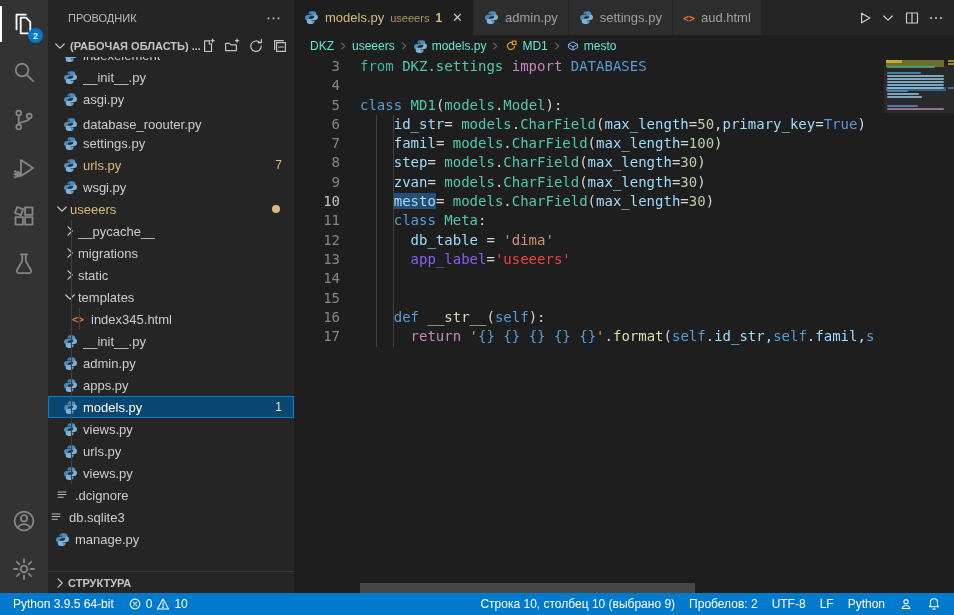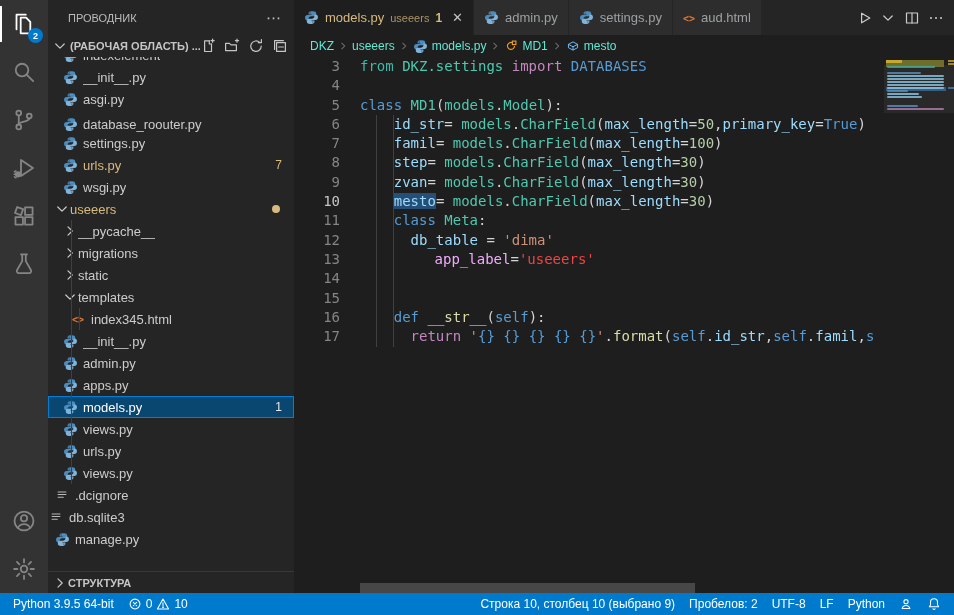--- a/index.html
+++ b/index.html
@@ -536,21 +536,21 @@
             <div class="cline"><span class="lnum">3</span><span class="ltext"><span class="tok" style="color: rgb(60, 185, 168);">from</span><span class="tok" style="color: rgb(212, 212, 212);"> </span><span class="tok" style="color: rgb(78, 201, 176);">DKZ.settings</span><span class="tok" style="color: rgb(212, 212, 212);"> </span><span class="tok" style="color: rgb(197, 134, 192);">import</span><span class="tok" style="color: rgb(212, 212, 212);"> </span><span class="tok" style="color: rgb(86, 156, 214);">DATABASES</span></span></div>
             <div class="cline"><span class="lnum">4</span><span class="ltext"></span></div>
             <div class="cline"><span class="lnum">5</span><span class="ltext"><span class="tok" style="color: rgb(86, 156, 214);">class</span><span class="tok" style="color: rgb(212, 212, 212);"> </span><span class="tok" style="color: rgb(78, 201, 176);">MD1</span><span class="tok" style="color: rgb(212, 212, 212);">(</span><span class="tok" style="color: rgb(78, 201, 176);">models</span><span class="tok" style="color: rgb(212, 212, 212);">.</span><span class="tok" style="color: rgb(78, 201, 176);">Model</span><span class="tok" style="color: rgb(212, 212, 212);">):</span></span></div>
             <div class="cline"><span class="lnum">6</span><span class="ltext"><span class="tok" style="color: rgb(212, 212, 212);">    </span><span class="tok" style="color: rgb(156, 220, 254);">id_str</span><span class="tok" style="color: rgb(212, 212, 212);">= </span><span class="tok" style="color: rgb(78, 201, 176);">models</span><span class="tok" style="color: rgb(212, 212, 212);">.</span><span class="tok" style="color: rgb(78, 201, 176);">CharField</span><span class="tok" style="color: rgb(212, 212, 212);">(</span><span class="tok" style="color: rgb(156, 220, 254);">max_length</span><span class="tok" style="color: rgb(212, 212, 212);">=</span><span class="tok" style="color: rgb(181, 206, 168);">50</span><span class="tok" style="color: rgb(212, 212, 212);">,</span><span class="tok" style="color: rgb(156, 220, 254);">primary_key</span><span class="tok" style="color: rgb(212, 212, 212);">=</span><span class="tok" style="color: rgb(86, 156, 214);">True</span><span class="tok" style="color: rgb(212, 212, 212);">)</span></span></div>
             <div class="cline"><span class="lnum">7</span><span class="ltext"><span class="tok" style="color: rgb(212, 212, 212);">    </span><span class="tok" style="color: rgb(156, 220, 254);">famil</span><span class="tok" style="color: rgb(212, 212, 212);">= </span><span class="tok" style="color: rgb(78, 201, 176);">models</span><span class="tok" style="color: rgb(212, 212, 212);">.</span><span class="tok" style="color: rgb(78, 201, 176);">CharField</span><span class="tok" style="color: rgb(212, 212, 212);">(</span><span class="tok" style="color: rgb(156, 220, 254);">max_length</span><span class="tok" style="color: rgb(212, 212, 212);">=</span><span class="tok" style="color: rgb(181, 206, 168);">100</span><span class="tok" style="color: rgb(212, 212, 212);">)</span></span></div>
             <div class="cline"><span class="lnum">8</span><span class="ltext"><span class="tok" style="color: rgb(212, 212, 212);">    </span><span class="tok" style="color: rgb(156, 220, 254);">step</span><span class="tok" style="color: rgb(212, 212, 212);">= </span><span class="tok" style="color: rgb(78, 201, 176);">models</span><span class="tok" style="color: rgb(212, 212, 212);">.</span><span class="tok" style="color: rgb(78, 201, 176);">CharField</span><span class="tok" style="color: rgb(212, 212, 212);">(</span><span class="tok" style="color: rgb(156, 220, 254);">max_length</span><span class="tok" style="color: rgb(212, 212, 212);">=</span><span class="tok" style="color: rgb(181, 206, 168);">30</span><span class="tok" style="color: rgb(212, 212, 212);">)</span></span></div>
             <div class="cline"><span class="lnum">9</span><span class="ltext"><span class="tok" style="color: rgb(212, 212, 212);">    </span><span class="tok" style="color: rgb(156, 220, 254);">zvan</span><span class="tok" style="color: rgb(212, 212, 212);">= </span><span class="tok" style="color: rgb(78, 201, 176);">models</span><span class="tok" style="color: rgb(212, 212, 212);">.</span><span class="tok" style="color: rgb(78, 201, 176);">CharField</span><span class="tok" style="color: rgb(212, 212, 212);">(</span><span class="tok" style="color: rgb(156, 220, 254);">max_length</span><span class="tok" style="color: rgb(212, 212, 212);">=</span><span class="tok" style="color: rgb(181, 206, 168);">30</span><span class="tok" style="color: rgb(212, 212, 212);">)</span></span></div>
             <div class="cline cur"><span class="lnum">10</span><span class="ltext"><span class="tok" style="color: rgb(212, 212, 212);">    </span><span class="tok sel" style="color: rgb(156, 220, 254);">mesto</span><span class="tok" style="color: rgb(212, 212, 212);">= </span><span class="tok" style="color: rgb(78, 201, 176);">models</span><span class="tok" style="color: rgb(212, 212, 212);">.</span><span class="tok" style="color: rgb(78, 201, 176);">CharField</span><span class="tok" style="color: rgb(212, 212, 212);">(</span><span class="tok" style="color: rgb(156, 220, 254);">max_length</span><span class="tok" style="color: rgb(212, 212, 212);">=</span><span class="tok" style="color: rgb(181, 206, 168);">30</span><span class="tok" style="color: rgb(212, 212, 212);">)</span></span></div>
             <div class="cline"><span class="lnum">11</span><span class="ltext"><span class="tok" style="color: rgb(212, 212, 212);">    </span><span class="tok" style="color: rgb(86, 156, 214);">class</span><span class="tok" style="color: rgb(212, 212, 212);"> </span><span class="tok" style="color: rgb(78, 201, 176);">Meta</span><span class="tok" style="color: rgb(212, 212, 212);">:</span></span></div>
             <div class="cline"><span class="lnum">12</span><span class="ltext"><span class="tok" style="color: rgb(212, 212, 212);">      </span><span class="tok" style="color: rgb(156, 220, 254);">db_table</span><span class="tok" style="color: rgb(212, 212, 212);"> = </span><span class="tok" style="color: rgb(206, 145, 120);">'dima'</span></span></div>
-            <div class="cline"><span class="lnum">13</span><span class="ltext"><span class="tok" style="color: rgb(212, 212, 212);">      </span><span class="tok" style="color: #f0abfc; margin-left: 24px;">app_label</span><span class="tok" style="color: rgb(212, 212, 212);">=</span><span class="tok" style="color: #ef4444;">'useeers'</span></span></div>
+            <div class="cline"><span class="lnum">13</span><span class="ltext"><span class="tok" style="color: rgb(212, 212, 212);">      </span><span class="tok" style="color: #8b5cf6;">app_label</span><span class="tok" style="color: rgb(212, 212, 212);">=</span><span class="tok" style="color: #ef4444;">'useeers'</span></span></div>
             <div class="cline"><span class="lnum">14</span><span class="ltext"></span></div>
             <div class="cline"><span class="lnum">15</span><span class="ltext"></span></div>
             <div class="cline"><span class="lnum">16</span><span class="ltext"><span class="tok" style="color: rgb(212, 212, 212);">    </span><span class="tok" style="color: rgb(86, 156, 214);">def</span><span class="tok" style="color: rgb(212, 212, 212);"> </span><span class="tok" style="color: rgb(220, 220, 170);">__str__</span><span class="tok" style="color: rgb(212, 212, 212);">(</span><span class="tok" style="color: rgb(86, 156, 214);">self</span><span class="tok" style="color: rgb(212, 212, 212);">):</span></span></div>
             <div class="cline"><span class="lnum">17</span><span class="ltext"><span class="tok" style="color: rgb(212, 212, 212);">      </span><span class="tok" style="color: rgb(197, 134, 192);">return</span><span class="tok" style="color: rgb(212, 212, 212);"> </span><span class="tok" style="color: rgb(206, 145, 120);">'</span><span class="tok" style="color: rgb(86, 156, 214);">{}</span><span class="tok" style="color: rgb(206, 145, 120);"> </span><span class="tok" style="color: rgb(86, 156, 214);">{}</span><span class="tok" style="color: rgb(206, 145, 120);"> </span><span class="tok" style="color: rgb(86, 156, 214);">{}</span><span class="tok" style="color: rgb(206, 145, 120);"> </span><span class="tok" style="color: rgb(86, 156, 214);">{}</span><span class="tok" style="color: rgb(206, 145, 120);"> </span><span class="tok" style="color: rgb(86, 156, 214);">{}</span><span class="tok" style="color: rgb(206, 145, 120);">'</span><span class="tok" style="color: rgb(212, 212, 212);">.</span><span class="tok" style="color: rgb(220, 220, 170);">format</span><span class="tok" style="color: rgb(212, 212, 212);">(</span><span class="tok" style="color: rgb(86, 156, 214);">self</span><span class="tok" style="color: rgb(212, 212, 212);">.</span><span class="tok" style="color: rgb(156, 220, 254);">id_str</span><span class="tok" style="color: rgb(212, 212, 212);">,</span><span class="tok" style="color: rgb(86, 156, 214);">self</span><span class="tok" style="color: rgb(212, 212, 212);">.</span><span class="tok" style="color: rgb(156, 220, 254);">famil</span><span class="tok" style="color: rgb(212, 212, 212);">,</span><span class="tok" style="color: rgb(86, 156, 214);">s</span></span></div>
             <div class="guide" style="left: 82px; top: 58px; height: 232px;"></div>
             <div class="guide" style="left: 99px; top: 58px; height: 232px;"></div>
           </div>
         <div class="minimap" id="minimap">
           <div class="oruler" id="oruler">
               <div style="position: absolute; right: 0px; top: 3px; width: 6px; height: 2px; background: rgb(168, 137, 30);"></div>

